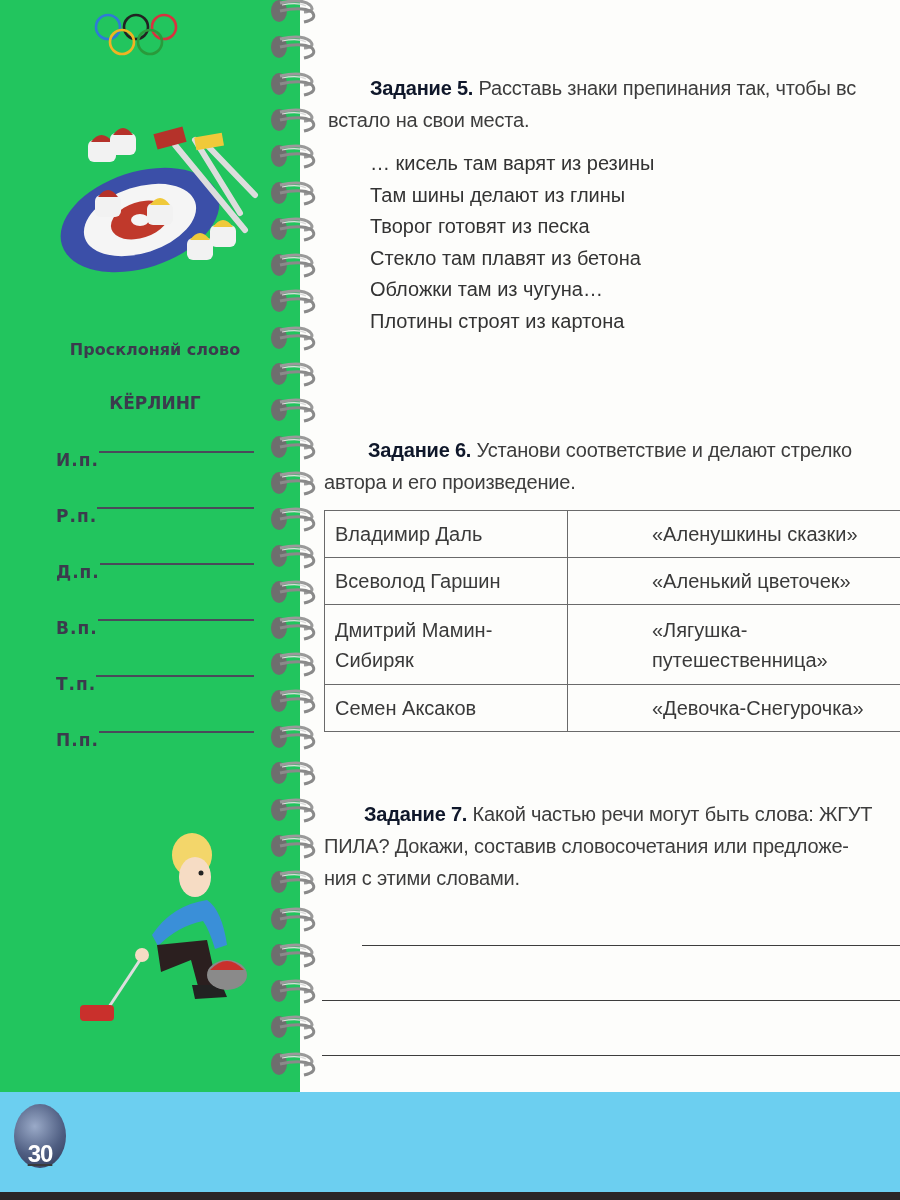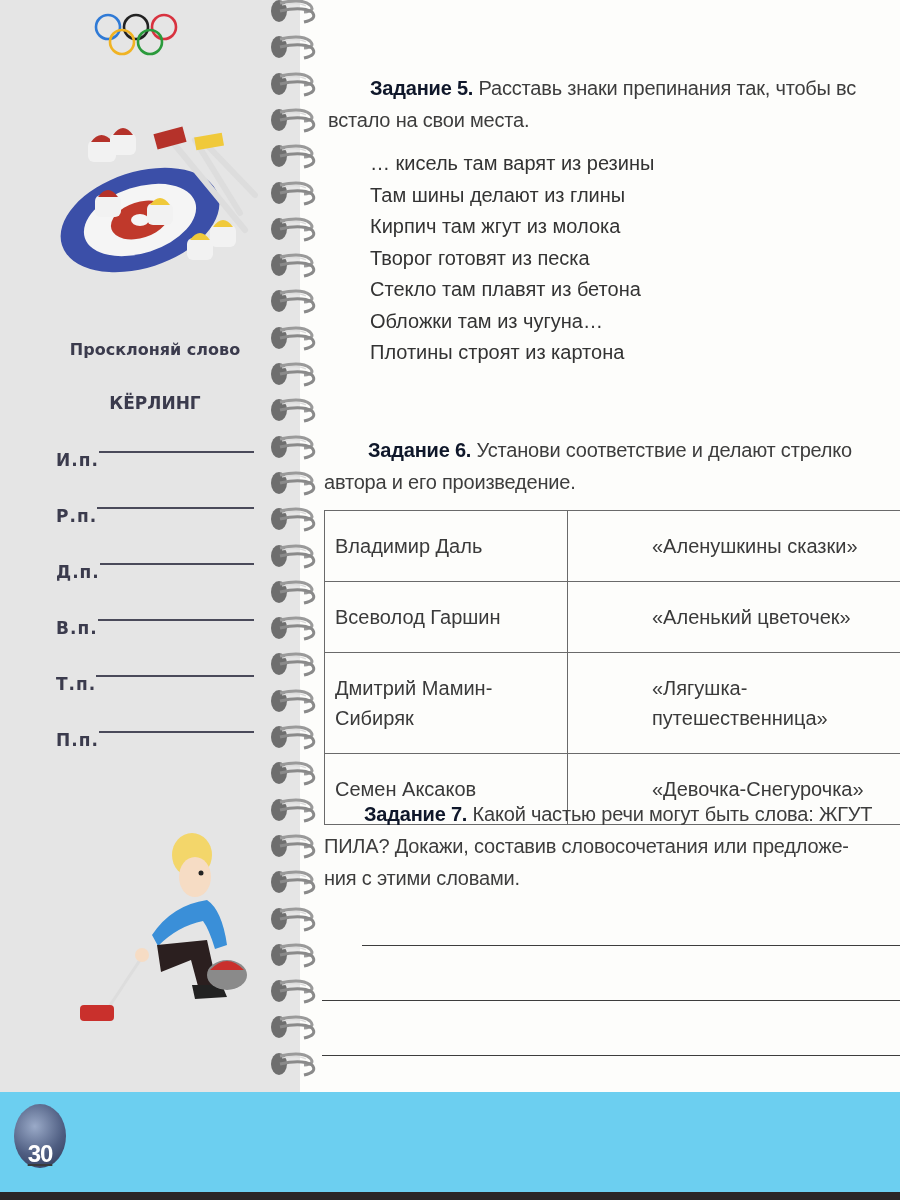--- a/index.html
+++ b/index.html
@@ -7,21 +7,21 @@
     width: 900px; height: 1200px; position: relative; overflow: hidden;
     background: #fdfdfb;
     font-family: "Liberation Sans", sans-serif;
     color: #3a3a3a;
   }
   .page { position: absolute; left: 0; top: 0; width: 900px; height: 1200px; }
 
   
   .sidebar {
     position: absolute; left: 0; top: 0; width: 300px; height: 1092px;
-    background: #e5e5e5;
+    background: #22c55e;
   }
   .rings { position: absolute; left: 93px; top: 12px; width: 86px; height: 52px; }
 
   .curling-set { position: absolute; left: 55px; top: 95px; width: 210px; height: 185px; }
 
   .decline-title {
     position: absolute; left: 40px; width: 230px; top: 340px; text-align: center;
     font-family: "DejaVu Sans", sans-serif; font-weight: bold; font-size: 16px; color: #3b3b4d;
   }
   .decline-word {
@@ -54,21 +54,21 @@
   .poem {
     position: absolute; left: 48px; top: 148px; font-size: 20px; line-height: 31.5px; color: #333;
   }
   .poem div { white-space: nowrap; }
 
   table.match {
     position: absolute; left: 2px; top: 510px; width: 600px;
     border-collapse: collapse; font-size: 20px; color: #3a3a3a;
   }
   table.match td {
-    border: 1.5px solid #6a6a6a; padding: 20px 10px; vertical-align: middle; line-height: 30px;
+    border: 1.5px solid #6a6a6a; padding: 8px 10px; vertical-align: middle; line-height: 30px;
   }
   table.match td.author { width: 222px; }
   table.match td.work { padding-left: 84px; }
 
   .answer-line { position: absolute; height: 0; border-bottom: 1.5px solid #3d3d3d; }
 
   
   .footer {
     position: absolute; left: 0; top: 1092px; width: 900px; height: 100px;
     background: #6ccff0;
@@ -353,21 +353,20 @@
   <div class="content">
 
     <div class="task-head" style="left:48px; top:72px;">
       <span class="task-num">Задание 5.</span><span> Расставь знаки препинания так, чтобы вс</span>
     </div>
     <div class="task-head" style="left:6px; top:104px;">встало на свои места.</div>
 
     <div class="poem">
       <div>… кисель там варят из резины</div>
       <div>Там шины делают из глины</div>
-      <div>Кирпич там жгут из молока</div>
       <div>Творог готовят из песка</div>
       <div>Стекло там плавят из бетона</div>
       <div>Обложки там из чугуна…</div>
       <div>Плотины строят из картона</div>
     </div>
 
     <div class="task-head" style="left:46px; top:434px;">
       <span class="task-num">Задание 6.</span><span> Установи соответствие и делают стрелко</span>
     </div>
     <div class="task-head" style="left:2px; top:466px;">автора и его произведение.</div>

